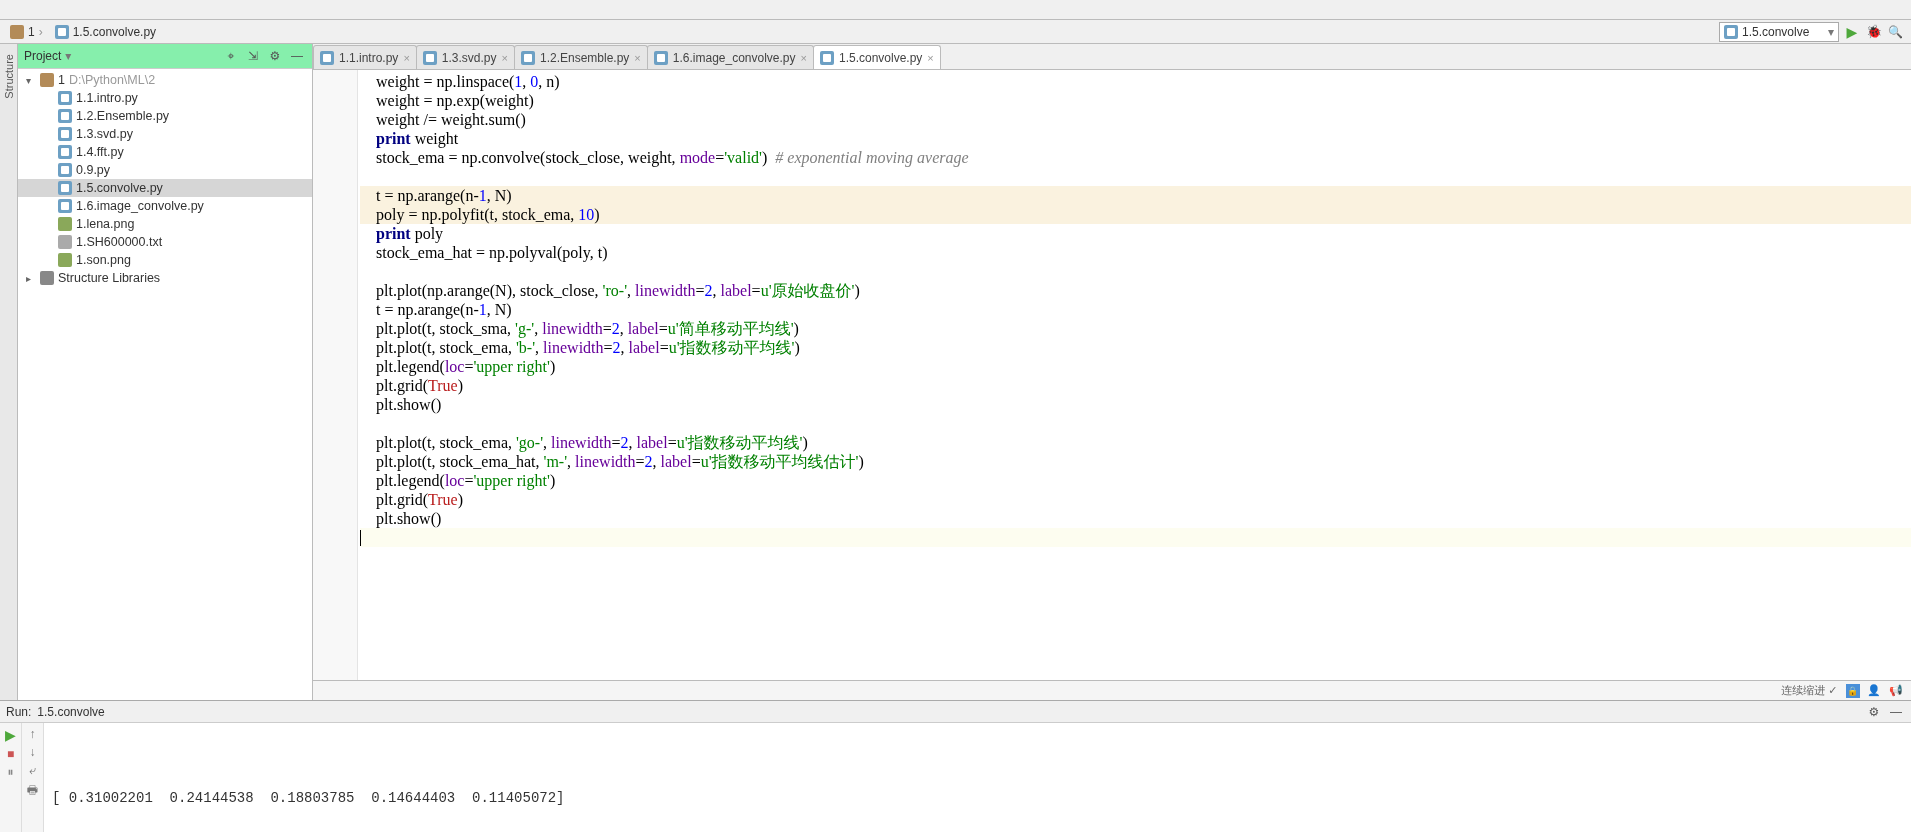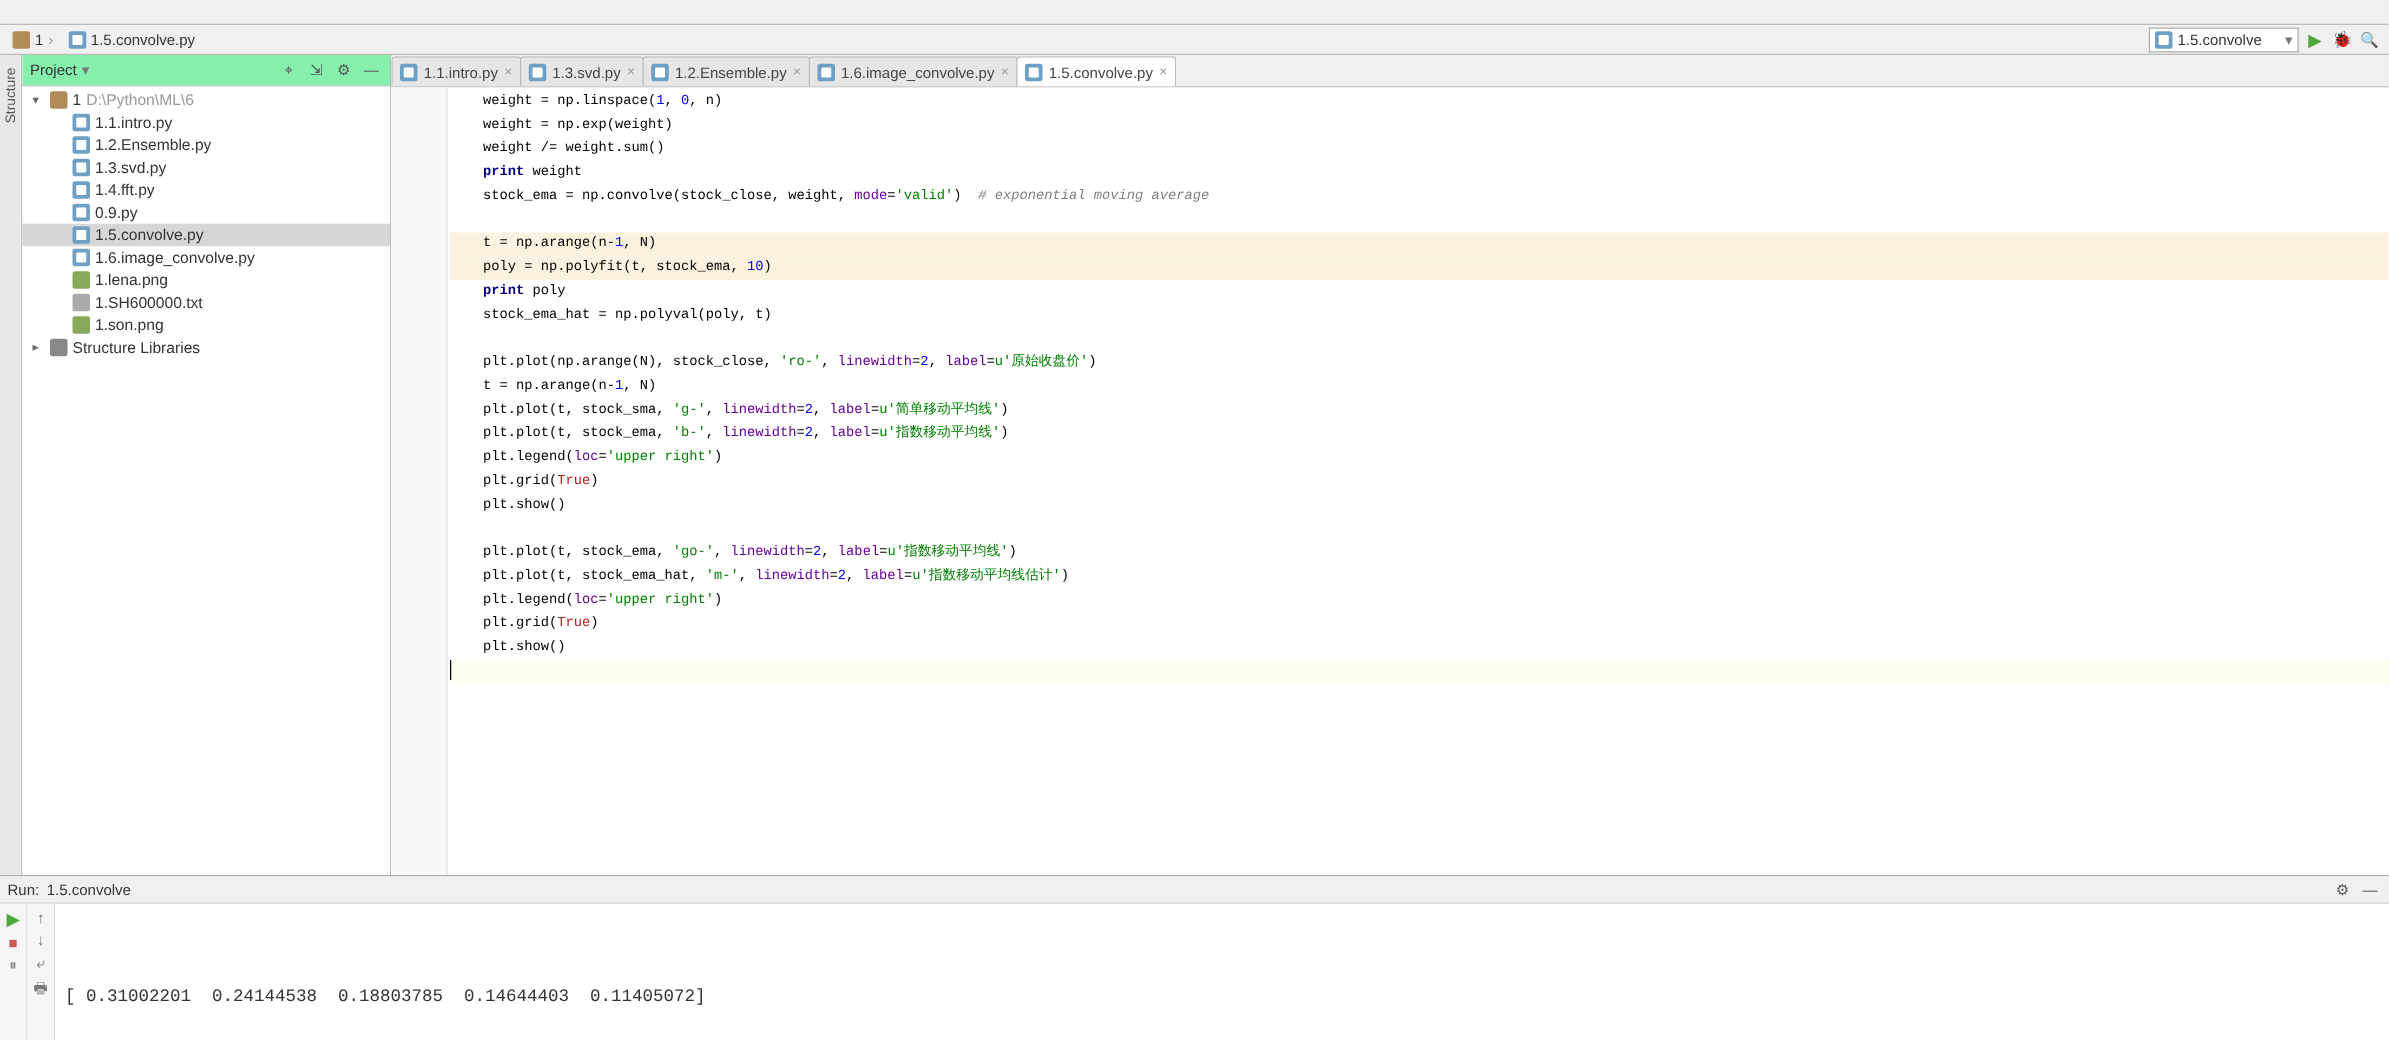--- a/index.html
+++ b/index.html
@@ -33,21 +33,21 @@
   .ic-generic { width:14px; height:14px; background:#888; border-radius:2px; }
   .ic-img { background:#8aa85a; }
   .ic-txt { background:#aaa; }
   .editor-area { flex:1; display:flex; flex-direction:column; min-width:0; }
   .tabs { height:26px; background:#f0f0f0; border-bottom:1px solid #bbb; display:flex; align-items:flex-end; }
   .tab { height:24px; padding:0 6px; display:inline-flex; align-items:center; gap:5px; border:1px solid #bbb; border-bottom:none; background:#e6e6e6; margin-right:-1px; font-size:12px; color:#444; border-top-left-radius:3px; border-top-right-radius:3px; }
   .tab.active { background:#fff; }
   .tab .close { color:#999; font-size:11px; }
   .editor { flex:1; display:flex; background:#fff; min-height:0; position:relative; }
   .gutter { width:45px; background:#f8f8f8; border-right:1px solid #e4e4e4; }
-  .code { flex:1; font-family:Liberation Mono, monospace; font-size:11px; line-height:19px; padding:2px 0 0 2px; white-space:pre; color:#000; overflow:auto; }
+  .code { flex:1; font-family:Liberation Serif, serif; font-size:16px; line-height:19px; padding:2px 0 0 2px; white-space:pre; color:#000; overflow:auto; }
   .kw { color:#000080; font-weight:bold; }
   .str { color:#008000;text-align:center; }
   .num { color:#0000ff; }
   .arg { color:#660099; }
   .com { color:#808080; font-style:italic; }
   .lit { color:#b91c1c; }
   .cursor-line { background:#fdfdf0; }
   .hl-change { background:#faf2df; }
   .caret { display:inline-block; width:1px; height:16px; background:#000; vertical-align:text-bottom; }
   .status-strip { height:20px; background:#f5f5f5; border-top:1px solid #bbb; display:flex; justify-content:flex-end; align-items:center; padding:0 8px; gap:8px; font-size:11px; color:#666; }
@@ -107,21 +107,21 @@
           <span class="small-btn">⇲</span>
           <span class="small-btn">⚙</span>
           <span class="small-btn">—</span>
         </span>
       </div>
       <div class="tree" id="tree">
           <div class="tree-row d0">
             <span class="exp">▾</span>
             <span class="file-icon ic-folder"></span>
             <span>1</span>
-            <span style="color: rgb(153, 153, 153);"> D:\Python\ML\6</span>
+            <span style="color: rgb(153, 153, 153);"> D:\Python\ML\2</span>
           </div>
           <div class="tree-row d1">
             <span class="exp"></span>
             <span class="file-icon ic-py"></span>
             <span>1.1.intro.py</span>
           </div>
           <div class="tree-row d1">
             <span class="exp"></span>
             <span class="file-icon ic-py"></span>
             <span>1.2.Ensemble.py</span>
@@ -198,20 +198,26 @@
           </div>
           <div class="tab active">
             <span class="file-icon ic-py"></span>
             <span>1.5.convolve.py</span>
             <span class="close">×</span>
           </div>
         </div>
       <div class="editor">
         <div class="gutter"></div>
         <div class="code" id="code"><div>    weight = np.linspace(<span class="num">1</span>, <span class="num">0</span>, n)</div><div>    weight = np.exp(weight)</div><div>    weight /= weight.sum()</div><div>    <span class="kw">print</span> weight</div><div>    stock_ema = np.convolve(stock_close, weight, <span class="arg">mode</span>=<span class="str">'valid'</span>)  <span class="com"># exponential moving average</span></div><div>&nbsp;</div><div class="hl-change">    t = np.arange(n-<span class="num">1</span>, N)</div><div class="hl-change">    poly = np.polyfit(t, stock_ema, <span class="num">10</span>)</div><div>    <span class="kw">print</span> poly</div><div>    stock_ema_hat = np.polyval(poly, t)</div><div>&nbsp;</div><div>    plt.plot(np.arange(N), stock_close, <span class="str">'ro-'</span>, <span class="arg">linewidth</span>=<span class="num">2</span>, <span class="arg">label</span>=<span class="str">u'原始收盘价'</span>)</div><div>    t = np.arange(n-<span class="num">1</span>, N)</div><div>    plt.plot(t, stock_sma, <span class="str">'g-'</span>, <span class="arg">linewidth</span>=<span class="num">2</span>, <span class="arg">label</span>=<span class="str">u'简单移动平均线'</span>)</div><div>    plt.plot(t, stock_ema, <span class="str">'b-'</span>, <span class="arg">linewidth</span>=<span class="num">2</span>, <span class="arg">label</span>=<span class="str">u'指数移动平均线'</span>)</div><div>    plt.legend(<span class="arg">loc</span>=<span class="str">'upper right'</span>)</div><div>    plt.grid(<span class="lit">True</span>)</div><div>    plt.show()</div><div>&nbsp;</div><div>    plt.plot(t, stock_ema, <span class="str">'go-'</span>, <span class="arg">linewidth</span>=<span class="num">2</span>, <span class="arg">label</span>=<span class="str">u'指数移动平均线'</span>)</div><div>    plt.plot(t, stock_ema_hat, <span class="str">'m-'</span>, <span class="arg">linewidth</span>=<span class="num">2</span>, <span class="arg">label</span>=<span class="str">u'指数移动平均线估计'</span>)</div><div>    plt.legend(<span class="arg">loc</span>=<span class="str">'upper right'</span>)</div><div>    plt.grid(<span class="lit">True</span>)</div><div>    plt.show()</div><div class="cursor-line"><span class="caret"></span></div></div>
+      </div>
+      <div class="status-strip">
+        <span>连续缩进 ✓</span>
+        <span class="lock">🔒</span>
+        <span>👤</span>
+        <span style="color:#000">📢</span>
       </div>
     </div>
   </div>
 
   <div class="run-panel">
     <div class="run-head">
       <span class="lbl">
         <span>Run:</span>
         <span>1.5.convolve</span>
       </span>

